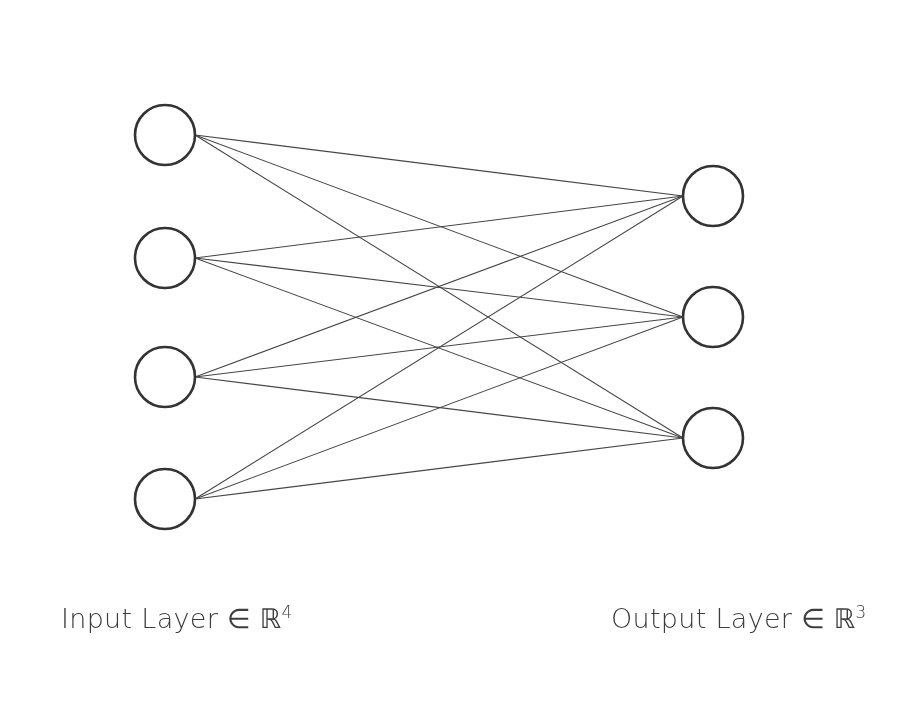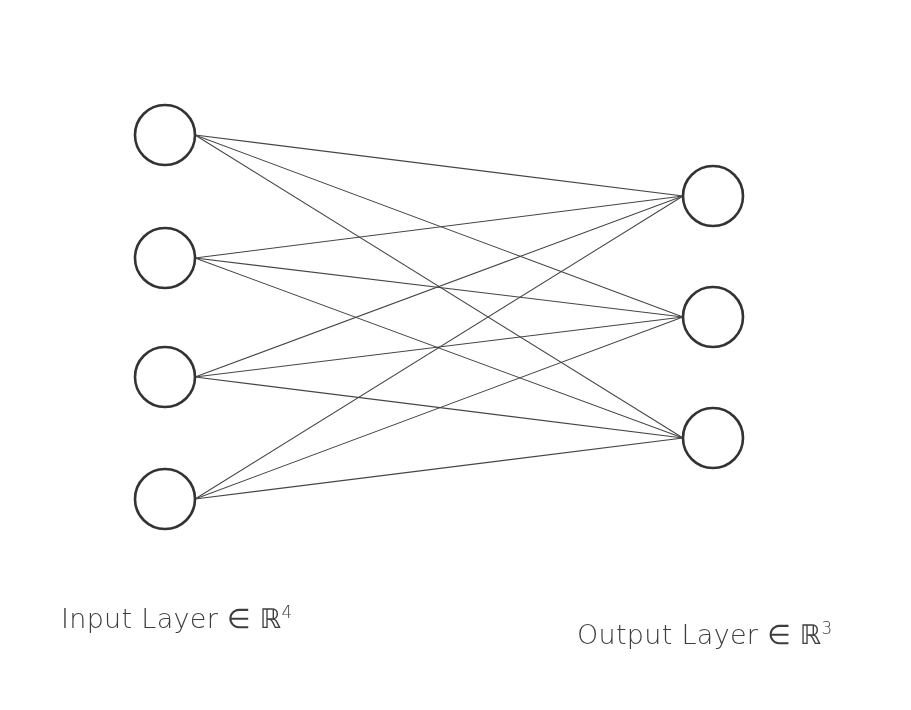--- a/index.html
+++ b/index.html
@@ -50,23 +50,22 @@
     letter-spacing: 0.3px;
     white-space: nowrap;
     line-height: 1;
     -webkit-font-smoothing: antialiased;
   }
   #input-layer-label {
     left: 61px;
     top: 605px;
   }
   #output-layer-label {
-    left: 577px;
+    left: 611px;
     top: 605px;
-    margin-top: 16px;
   }
   .label-text { display: inline; }
   .label-sup {
     font-size: 0.62em;
     vertical-align: super;
     line-height: 0;
   }
 </style>
 </head>
 <body>

